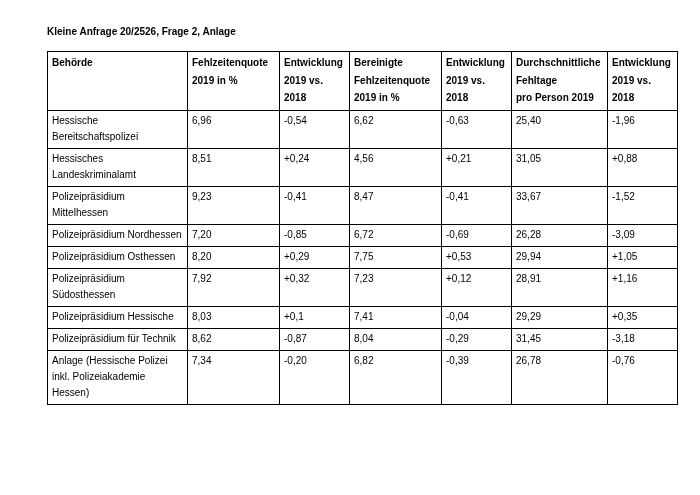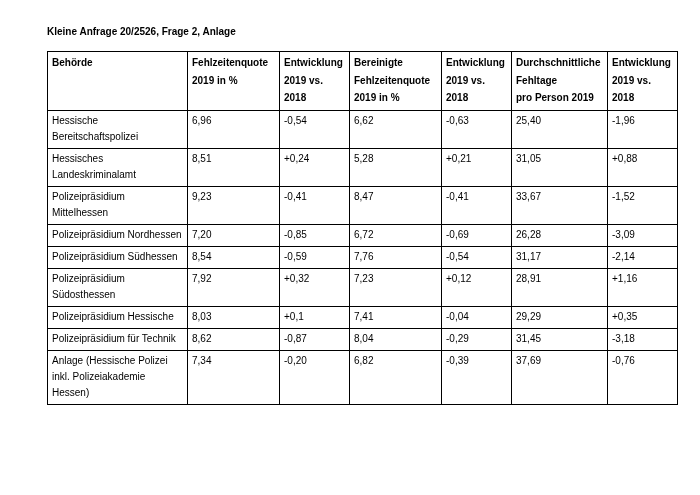--- a/index.html
+++ b/index.html
@@ -116,21 +116,21 @@
           <td>-0,54</td>
           <td>6,62</td>
           <td>-0,63</td>
           <td>25,40</td>
           <td>-1,96</td>
         </tr>
         <tr>
           <td>Hessisches Landeskriminalamt</td>
           <td>8,51</td>
           <td>+0,24</td>
-          <td>5,28</td>
+          <td>4,56</td>
           <td>+0,21</td>
           <td>31,05</td>
           <td>+0,88</td>
         </tr>
         <tr>
           <td>Polizeipräsidium Mittelhessen</td>
           <td>9,23</td>
           <td>-0,41</td>
           <td>8,47</td>
           <td>-0,41</td>
@@ -140,27 +140,27 @@
         <tr>
           <td>Polizeipräsidium Nordhessen</td>
           <td>7,20</td>
           <td>-0,85</td>
           <td>6,72</td>
           <td>-0,69</td>
           <td>26,28</td>
           <td>-3,09</td>
         </tr>
         <tr>
-          <td>Polizeipräsidium Südhessen</td>
-          <td>8,54</td>
-          <td>-0,59</td>
-          <td>7,76</td>
-          <td>-0,54</td>
-          <td>31,17</td>
-          <td>-2,14</td>
+          <td>Polizeipräsidium Osthessen</td>
+          <td>8,20</td>
+          <td>+0,29</td>
+          <td>7,75</td>
+          <td>+0,53</td>
+          <td>29,94</td>
+          <td>+1,05</td>
         </tr>
         <tr>
           <td>Polizeipräsidium Südosthessen</td>
           <td>7,92</td>
           <td>+0,32</td>
           <td>7,23</td>
           <td>+0,12</td>
           <td>28,91</td>
           <td>+1,16</td>
         </tr>
@@ -181,18 +181,18 @@
           <td>-0,29</td>
           <td>31,45</td>
           <td>-3,18</td>
         </tr>
         <tr>
           <td>Anlage (Hessische Polizei inkl. Polizeiakademie Hessen)</td>
           <td>7,34</td>
           <td>-0,20</td>
           <td>6,82</td>
           <td>-0,39</td>
-          <td>37,69</td>
+          <td>26,78</td>
           <td>-0,76</td>
         </tr>
       </tbody>
   </table>
 </div>
 
 </body></html>

